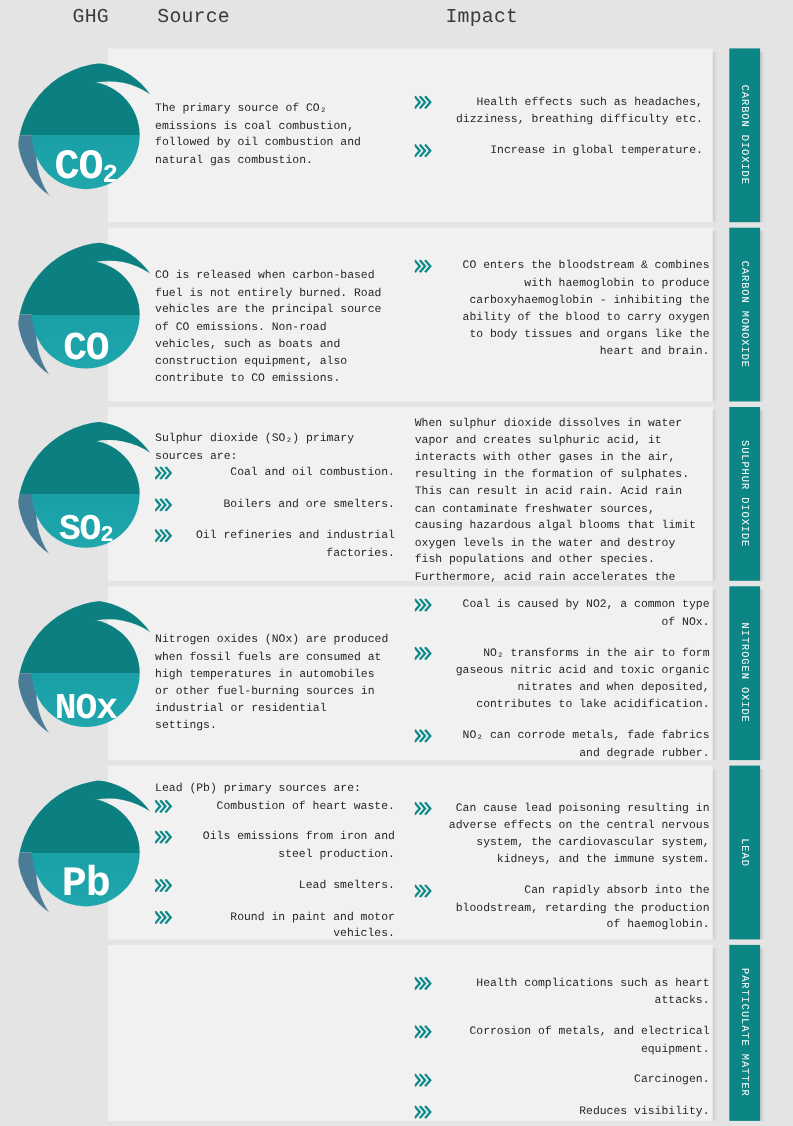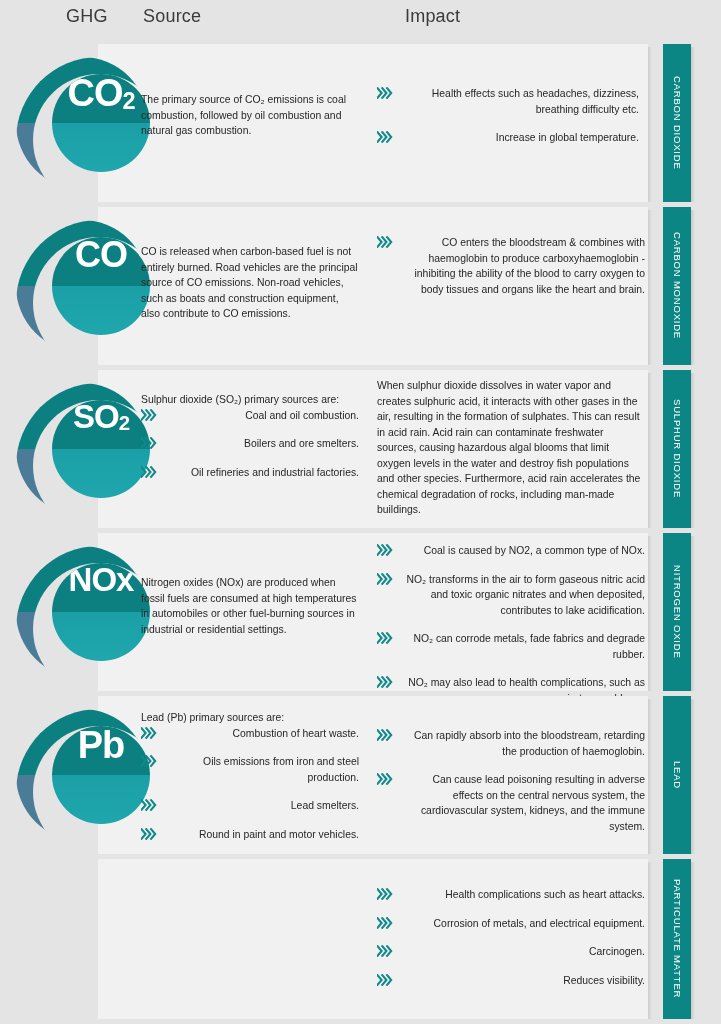--- a/index.html
+++ b/index.html
@@ -10,20 +10,21 @@
     background: #e4e4e4;
     font-family: "Liberation Sans", sans-serif;
     overflow: hidden;
   }
 
   #page {
     position: relative;
     width: 721px;
     height: 856px;
     background: #e4e4e4;
+    font-family: Liberation Mono, monospace;
   }
 
   
   .header {
     position: absolute;
     top: 0; left: 0;
     width: 721px;
     height: 36px;
   }
   .header-label {
@@ -95,27 +96,27 @@
     width: 132px; height: 132px;
     border-radius: 50%;
     border: 17px solid transparent;
   }
   .ring-top::before { top: 0;    border-top-color:#0c8080; border-left-color:#0c8080; }
   .ring-bot::before { top: -66px; border-bottom-color:#4a7c97; border-left-color:#4a7c97; }
 
   
   .disc {
     position: absolute;
-    left: 36px; top: 17px;
+    left: 13px; top: 17px;
     width: 98px; height: 98px;
     border-radius: 50%;
     overflow: hidden;
     background: linear-gradient(to bottom, #0c8080 0%, #0c8080 50%, #1a9fa6 50%, #1fa7ad 100%);
     display: flex;
-    align-items: flex-start;
+    align-items: flex-end;
     justify-content: center;
   }
   .disc-label {
     color: #ffffff;
     font-weight: 700;
     line-height: 1;
     letter-spacing: -1px;
     position: relative;
     z-index: 2;
     white-space: nowrap;
@@ -383,26 +384,26 @@
                 <path d="M10.1 1.2 L14.2 6 L10.1 10.8" fill="none" stroke="#0f8a8a" stroke-width="2.1" stroke-linecap="square"></path>
               </svg><span>Round in paint and motor vehicles.</span></li>
           </ul>
         </div>
         <div class="col-impact wide" style="top:32px;">
           <ul class="bullets">
             <li><svg class="chev" viewBox="0 0 18 12" xmlns="http://www.w3.org/2000/svg">
                 <path d="M0.5 1.2 L4.6 6 L0.5 10.8" fill="none" stroke="#0f8a8a" stroke-width="2.1" stroke-linecap="square"></path>
                 <path d="M5.3 1.2 L9.4 6 L5.3 10.8" fill="none" stroke="#0f8a8a" stroke-width="2.1" stroke-linecap="square"></path>
                 <path d="M10.1 1.2 L14.2 6 L10.1 10.8" fill="none" stroke="#0f8a8a" stroke-width="2.1" stroke-linecap="square"></path>
+              </svg><span>Can cause lead poisoning resulting in adverse effects on the central nervous system, the cardiovascular system, kidneys, and the immune system.</span></li>
+            <li><svg class="chev" viewBox="0 0 18 12" xmlns="http://www.w3.org/2000/svg">
+                <path d="M0.5 1.2 L4.6 6 L0.5 10.8" fill="none" stroke="#0f8a8a" stroke-width="2.1" stroke-linecap="square"></path>
+                <path d="M5.3 1.2 L9.4 6 L5.3 10.8" fill="none" stroke="#0f8a8a" stroke-width="2.1" stroke-linecap="square"></path>
+                <path d="M10.1 1.2 L14.2 6 L10.1 10.8" fill="none" stroke="#0f8a8a" stroke-width="2.1" stroke-linecap="square"></path>
               </svg><span>Can rapidly absorb into the bloodstream, retarding the production of haemoglobin.</span></li>
-            <li><svg class="chev" viewBox="0 0 18 12" xmlns="http://www.w3.org/2000/svg">
-                <path d="M0.5 1.2 L4.6 6 L0.5 10.8" fill="none" stroke="#0f8a8a" stroke-width="2.1" stroke-linecap="square"></path>
-                <path d="M5.3 1.2 L9.4 6 L5.3 10.8" fill="none" stroke="#0f8a8a" stroke-width="2.1" stroke-linecap="square"></path>
-                <path d="M10.1 1.2 L14.2 6 L10.1 10.8" fill="none" stroke="#0f8a8a" stroke-width="2.1" stroke-linecap="square"></path>
-              </svg><span>Can cause lead poisoning resulting in adverse effects on the central nervous system, the cardiovascular system, kidneys, and the immune system.</span></li>
           </ul>
         </div>
         <div class="tab">
           <span class="tab-text">LEAD</span>
         </div>
       </div>
       <div class="row" style="top:859px;height:160px;">
         <div class="card"></div>
         <div class="col-impact wide" style="top:28px;">
           <ul class="bullets">

